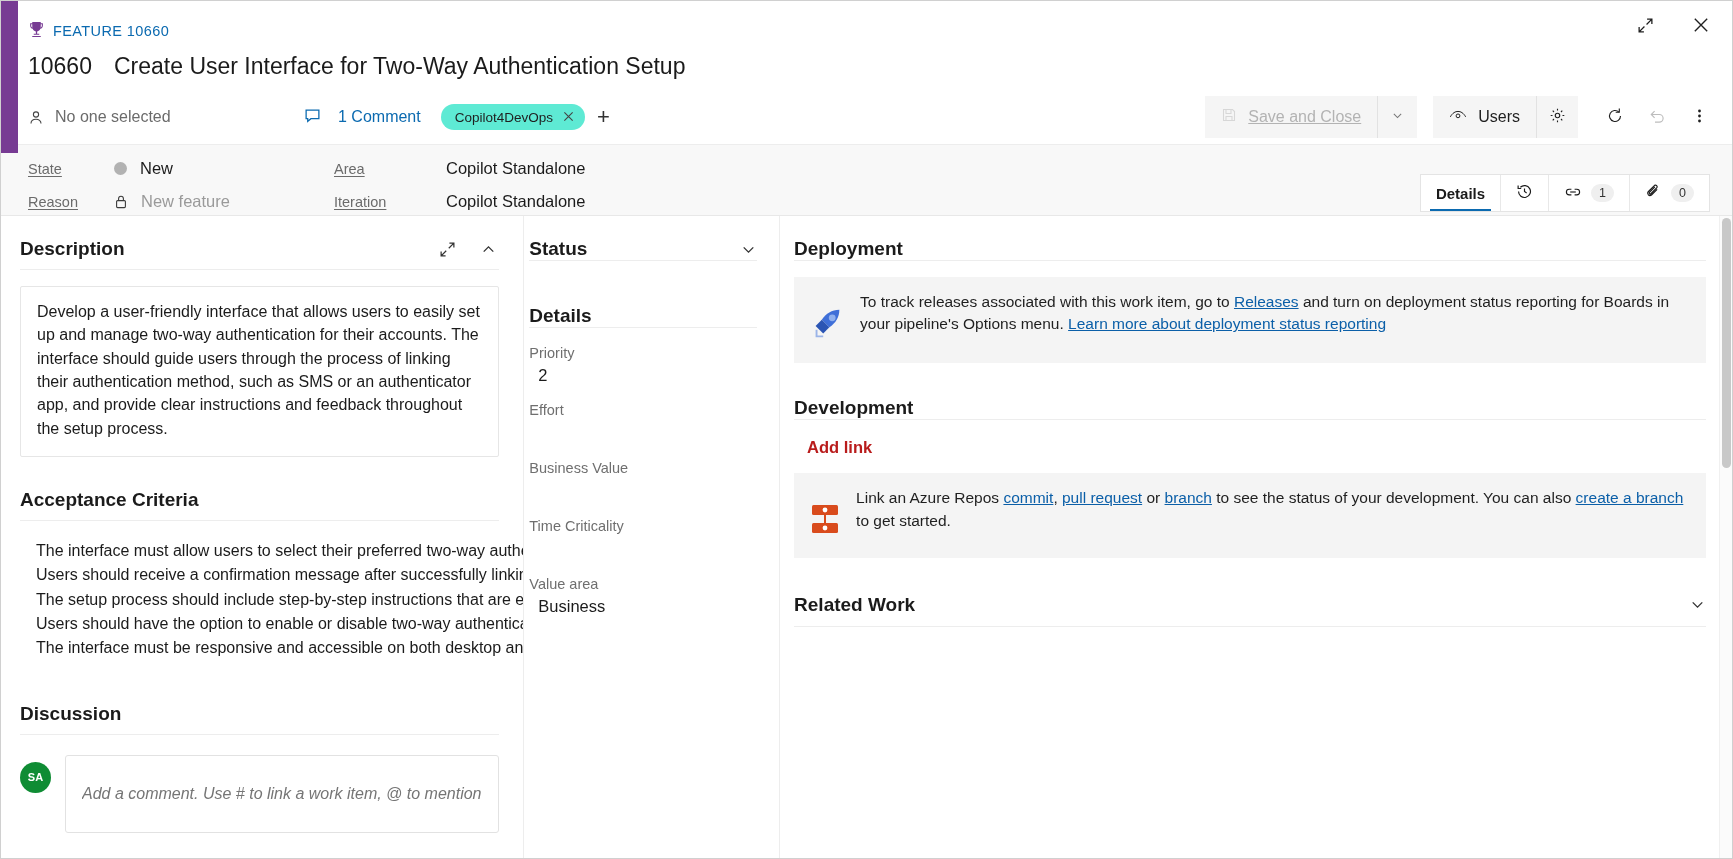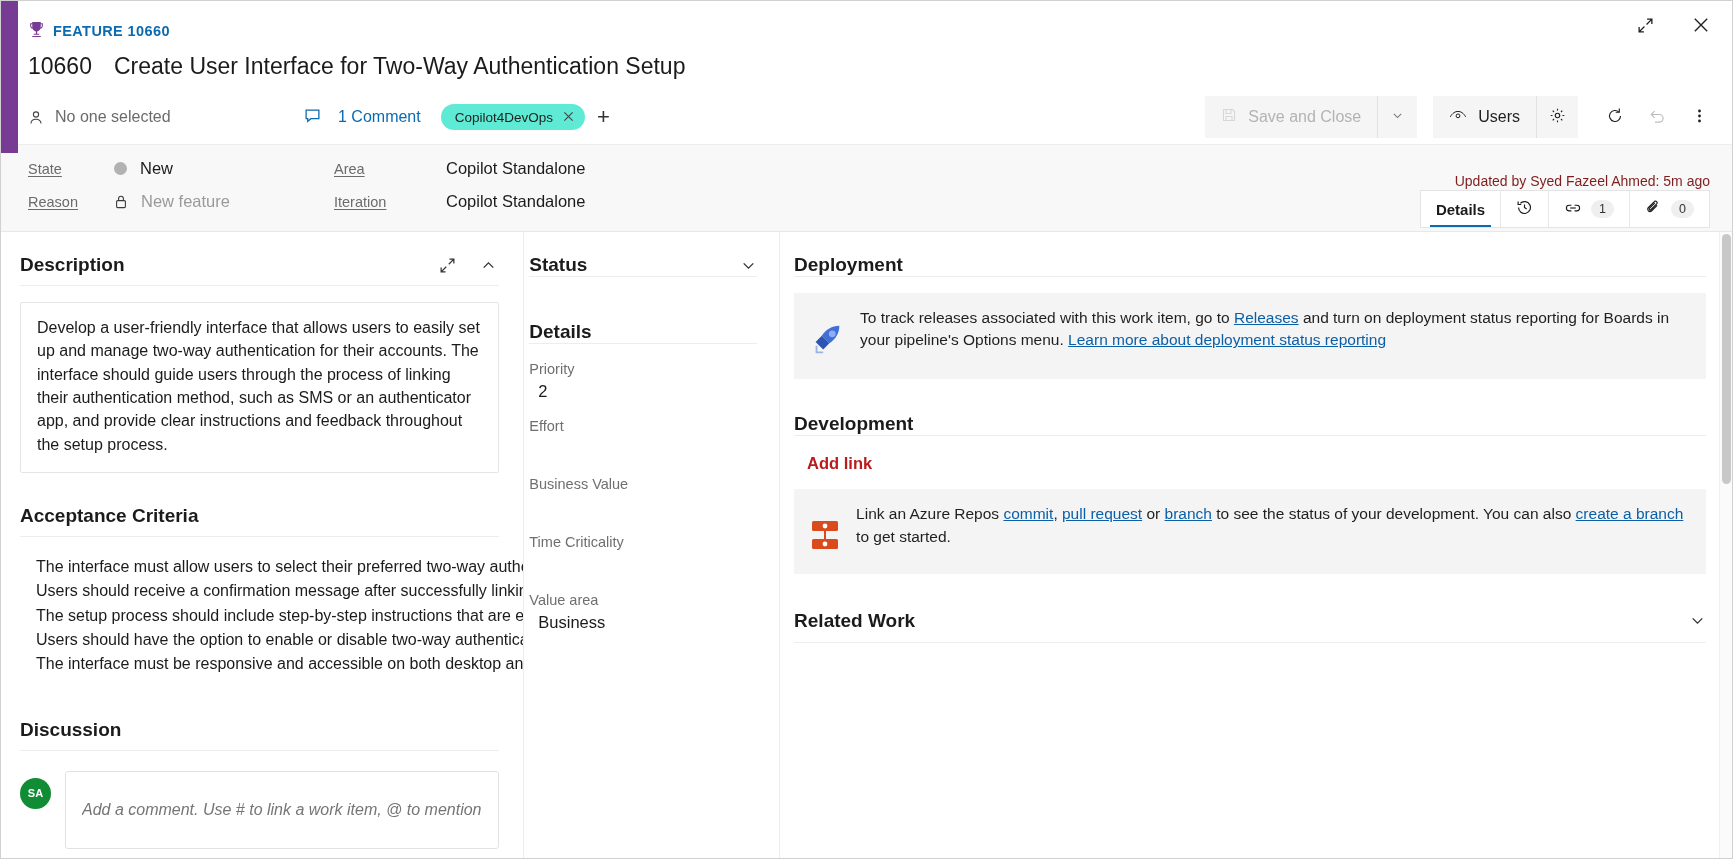--- a/index.html
+++ b/index.html
@@ -37,21 +37,21 @@
     align-items: center;
     gap: 8px;
     height: 48px;
     padding-top: 12px;
   }
   .trophy-icon { color: #773b93; font-size: 17px; line-height: 1; display:inline-block; }
   .wi-type-label {
     color: #0b6ab0;
     font-size: 14.5px;
     letter-spacing: .4px;
-    font-weight: 700;
+    font-weight: 400;
   }
   .win-controls {
     position: absolute;
     right: 12px; top: 6px;
     display: flex;
     align-items: center;
     gap: 18px;
   }
   .win-btn {
     width: 38px; height: 36px;
@@ -117,21 +117,21 @@
     display: flex; align-items: center; gap: 11px;
     padding: 0 16px;
     height: 42px;
     background: #f5f5f5;
     border: none;
     font-size: 16px;
     color: #1f1f1f;
     cursor: pointer;
     font-family: inherit;
   }
-  .tb-btn.disabled { color: #b3b3b3; cursor: default; }
+  .tb-btn.disabled { color: #b3b3b3; cursor: default; text-decoration: underline; }
   .tb-btn.disabled svg { opacity: .45; }
   .tb-split {
     width: 40px; height: 42px;
     background: #f5f5f5;
     border: none; border-left: 1px solid #e2e2e2;
     display:flex; align-items:center; justify-content:center;
     cursor: pointer; color: #777;
   }
   .tb-icon-btn {
     width: 42px; height: 42px;
@@ -144,21 +144,21 @@
   .tb-gap { width: 16px; }
 
   
   .fields-strip {
     flex: 0 0 auto;
     background: #f8f8f8;
     border-top: 1px solid #ededed;
     border-bottom: 1px solid #e8e8e8;
     padding: 14px 0 12px 27px;
     position: relative;
-    height: 88px;
+    height: 72px;
   }
   .field-grid {
     display: grid;
     grid-template-columns: 86px 220px 112px 260px;
     row-gap: 14px;
     align-items: center;
   }
   .field-label {
     font-size: 14.5px; color: #6b6b6b;
   }

